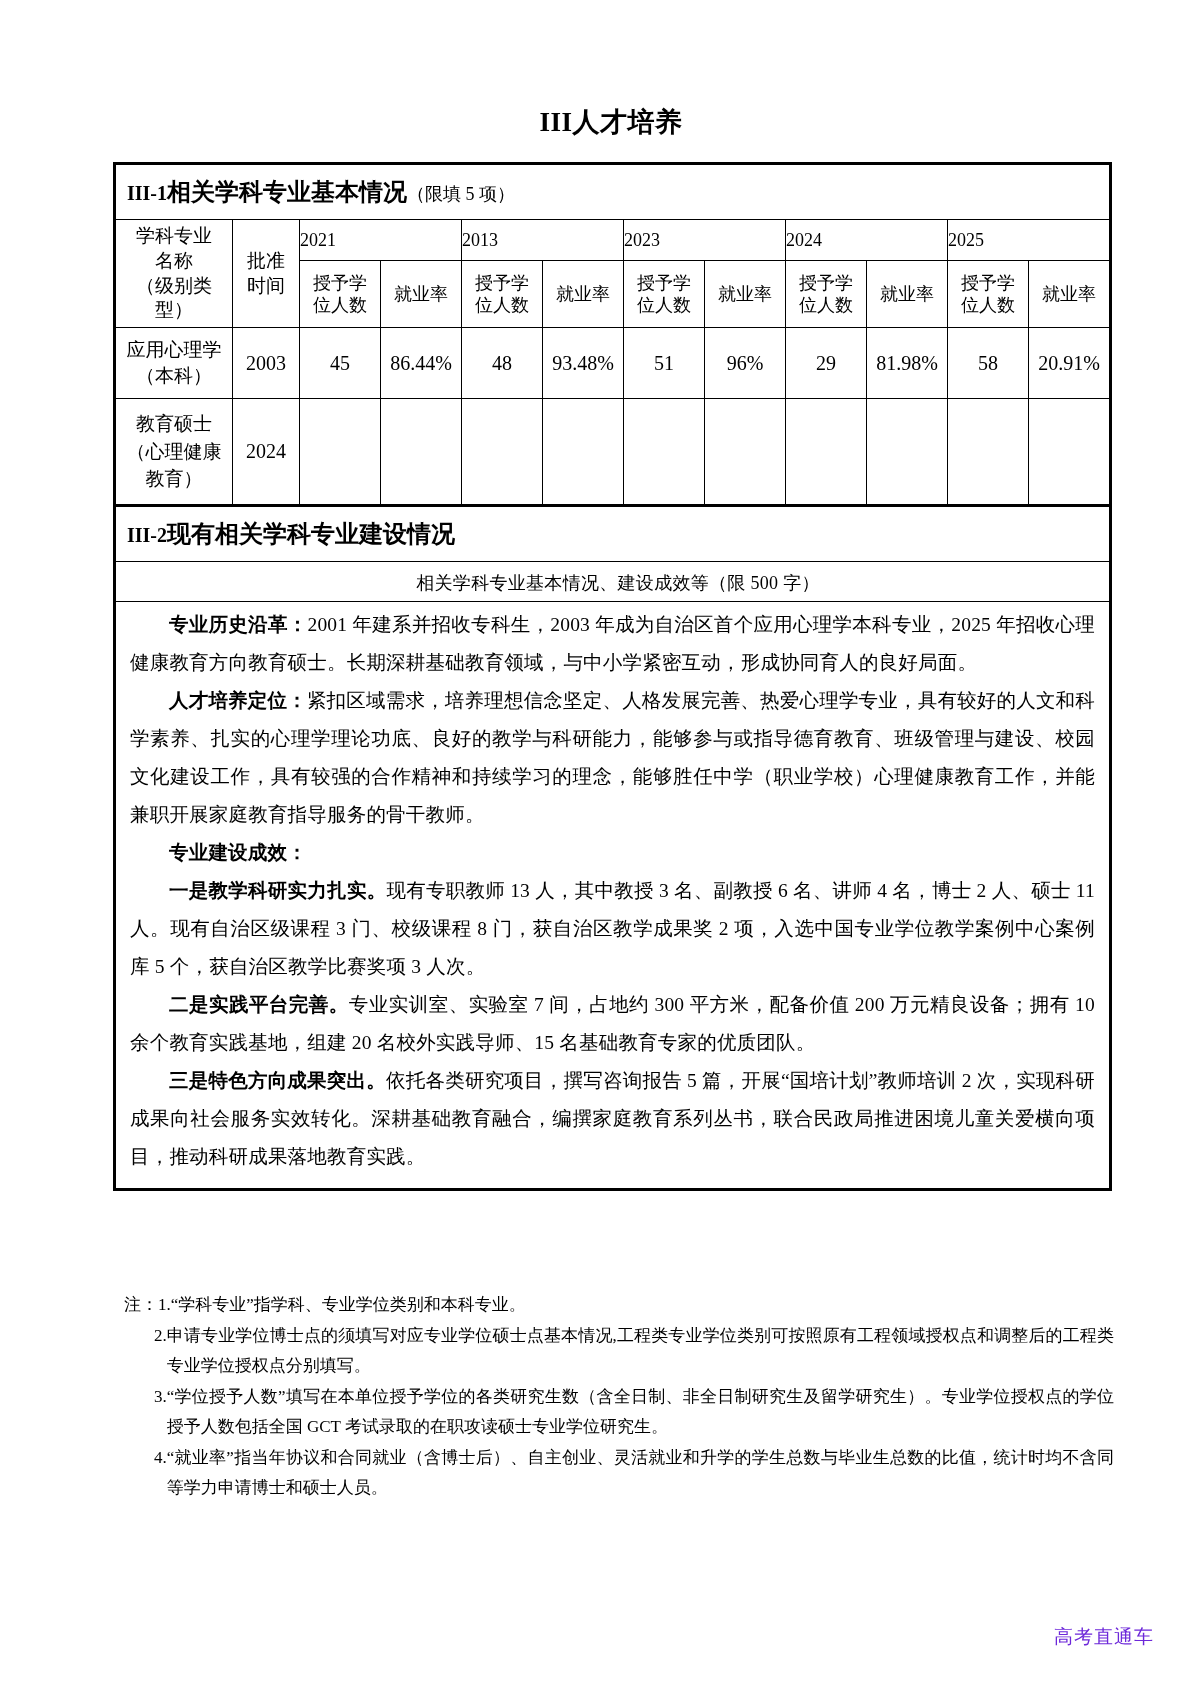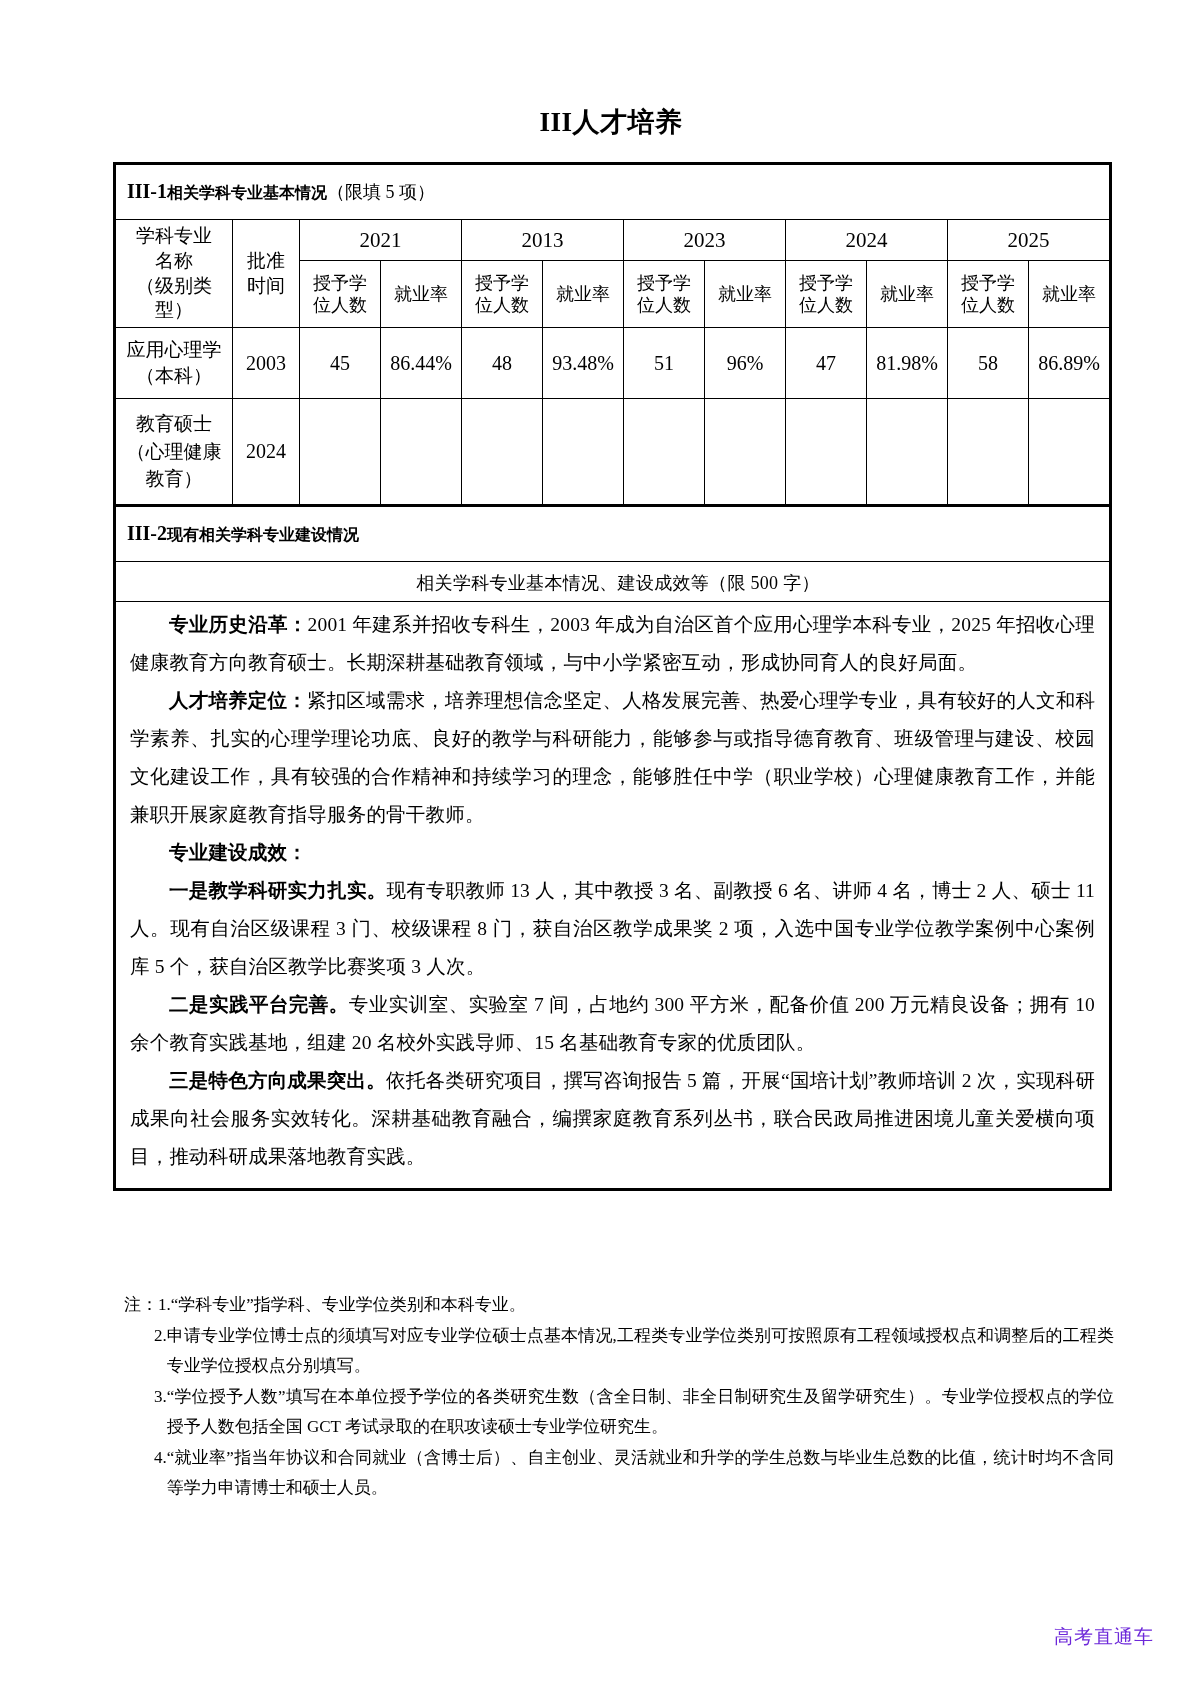--- a/index.html
+++ b/index.html
@@ -55,36 +55,35 @@
     font-size: 20px;
     text-align: left;
     padding-left: 11px !important;
   }
   .section-head .num {
     font-weight: bold;
     font-size: 20px;
   }
   .section-head .t {
     font-weight: bold;
-    font-size: 16px;
+    font-size: 24px;
   }
   .section-head .paren {
     font-weight: normal;
     font-size: 18px;
   }
 
   .hdr-cell {
     text-align: center;
     font-size: 19px;
     line-height: 1.30;
     padding: 3px 2px !important;
   }
   .year-cell {
-    text-align: center;
-    font-size: 21px;
+    font-size: 18px;
     height: 40px;
   }
   .sub-cell {
     text-align: center;
     font-size: 18px;
     line-height: 1.25;
     height: 62px;
     padding: 2px 1px !important;
   }
   .data-cell {
@@ -242,24 +241,24 @@
           <div>应用心理学</div>
           <div>（本科）</div>
         </td>
         <td class="data-cell">2003</td>
         <td class="data-cell">45</td>
         <td class="data-cell">86.44%</td>
         <td class="data-cell">48</td>
         <td class="data-cell">93.48%</td>
         <td class="data-cell">51</td>
         <td class="data-cell">96%</td>
-        <td class="data-cell">47</td>
+        <td class="data-cell">29</td>
         <td class="data-cell">81.98%</td>
         <td class="data-cell">58</td>
-        <td class="data-cell outer-right">86.89%</td>
+        <td class="data-cell outer-right">20.91%</td>
       </tr>
 
       <tr class="row2">
         <td class="data-cell name outer-left">
           <div>教育硕士</div>
           <div>（心理健康</div>
           <div>教育）</div>
         </td>
         <td class="data-cell">2024</td>
         <td class="data-cell"></td>

